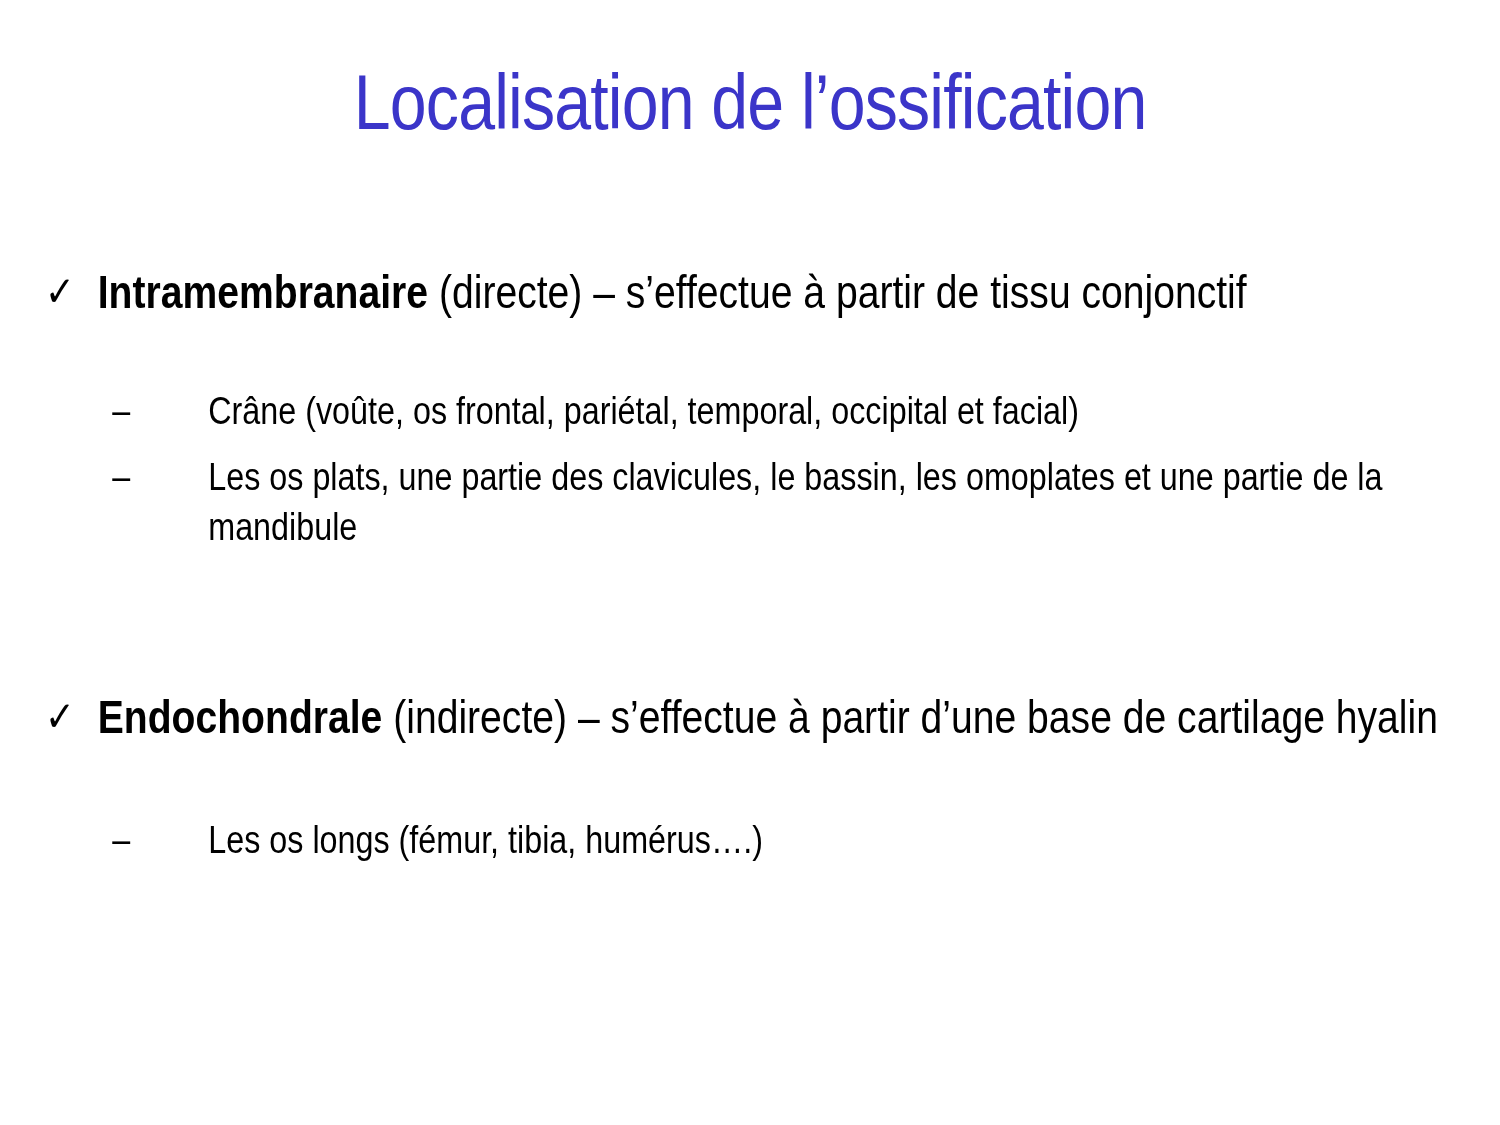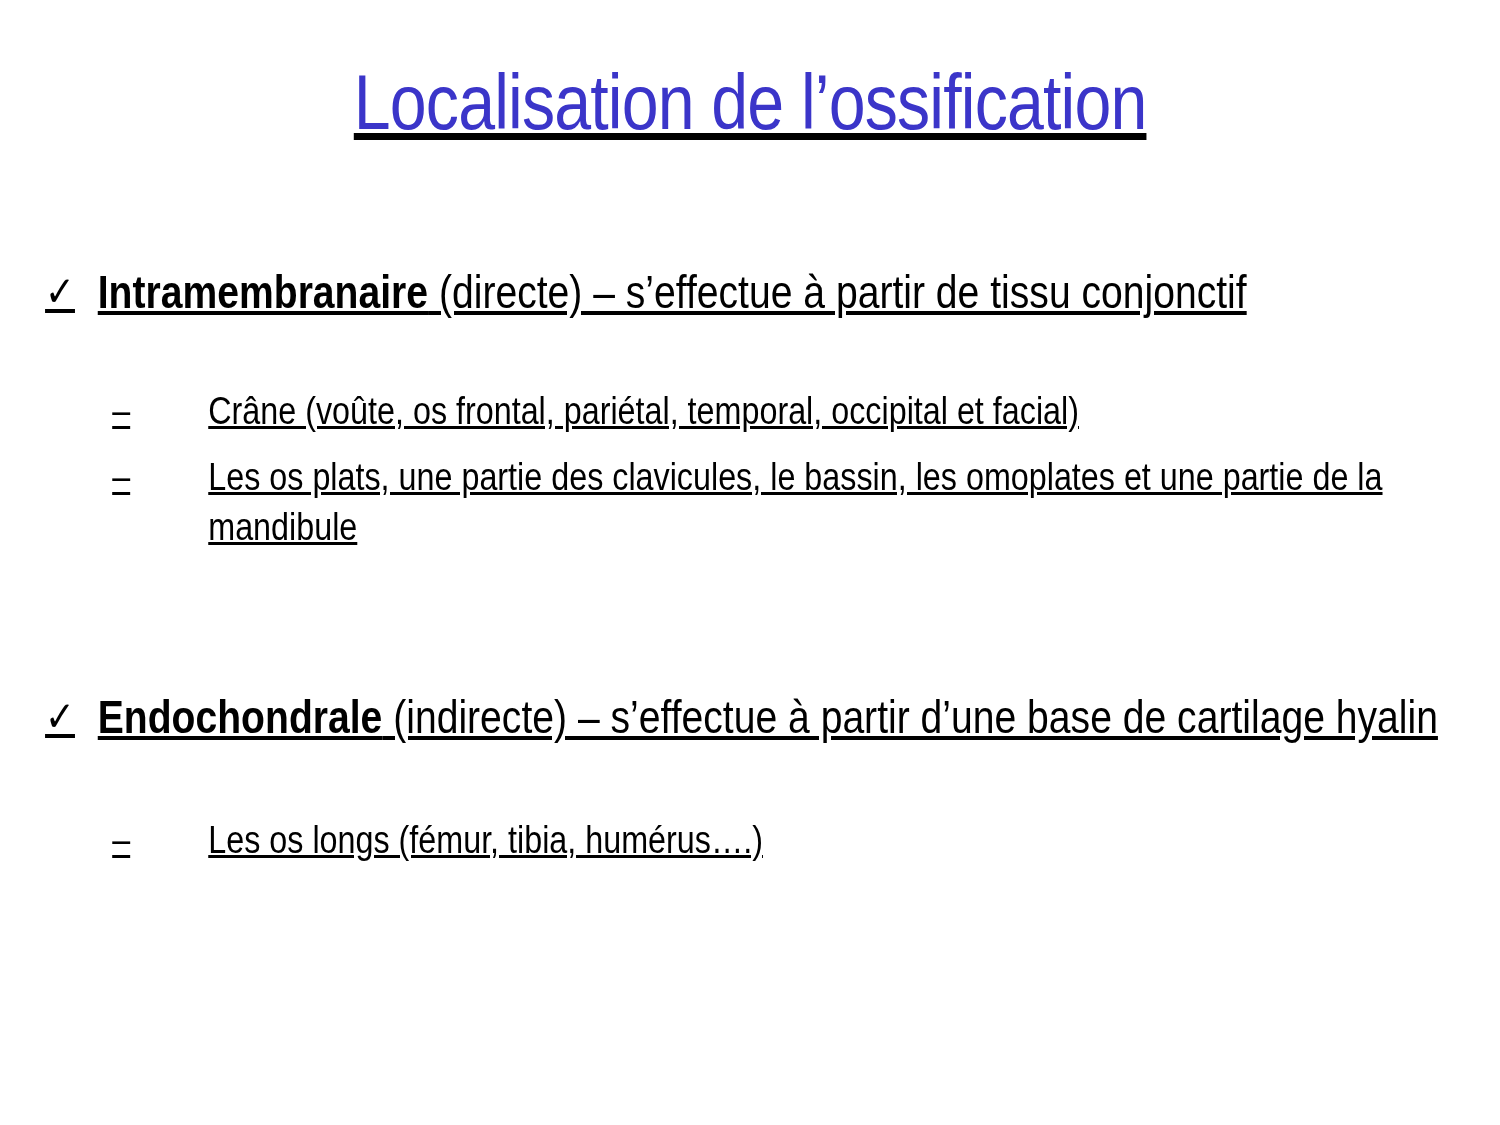--- a/index.html
+++ b/index.html
@@ -4,21 +4,20 @@
 <style>
   html,body{margin:0;padding:0;background:#ffffff;}
   .slide{
     position:relative;
     width:1500px;
     height:872px;
     background:#ffffff;
     overflow:hidden;
     font-family:"Liberation Sans",sans-serif;
     color:#000000;
-    text-decoration:underline;
   }
   
   .condense{
     width:1765px;
     transform:scaleX(0.85);
     transform-origin:0 0;
   }
   .title{
     margin:60px 0 0 0;
     font-size:78px;

